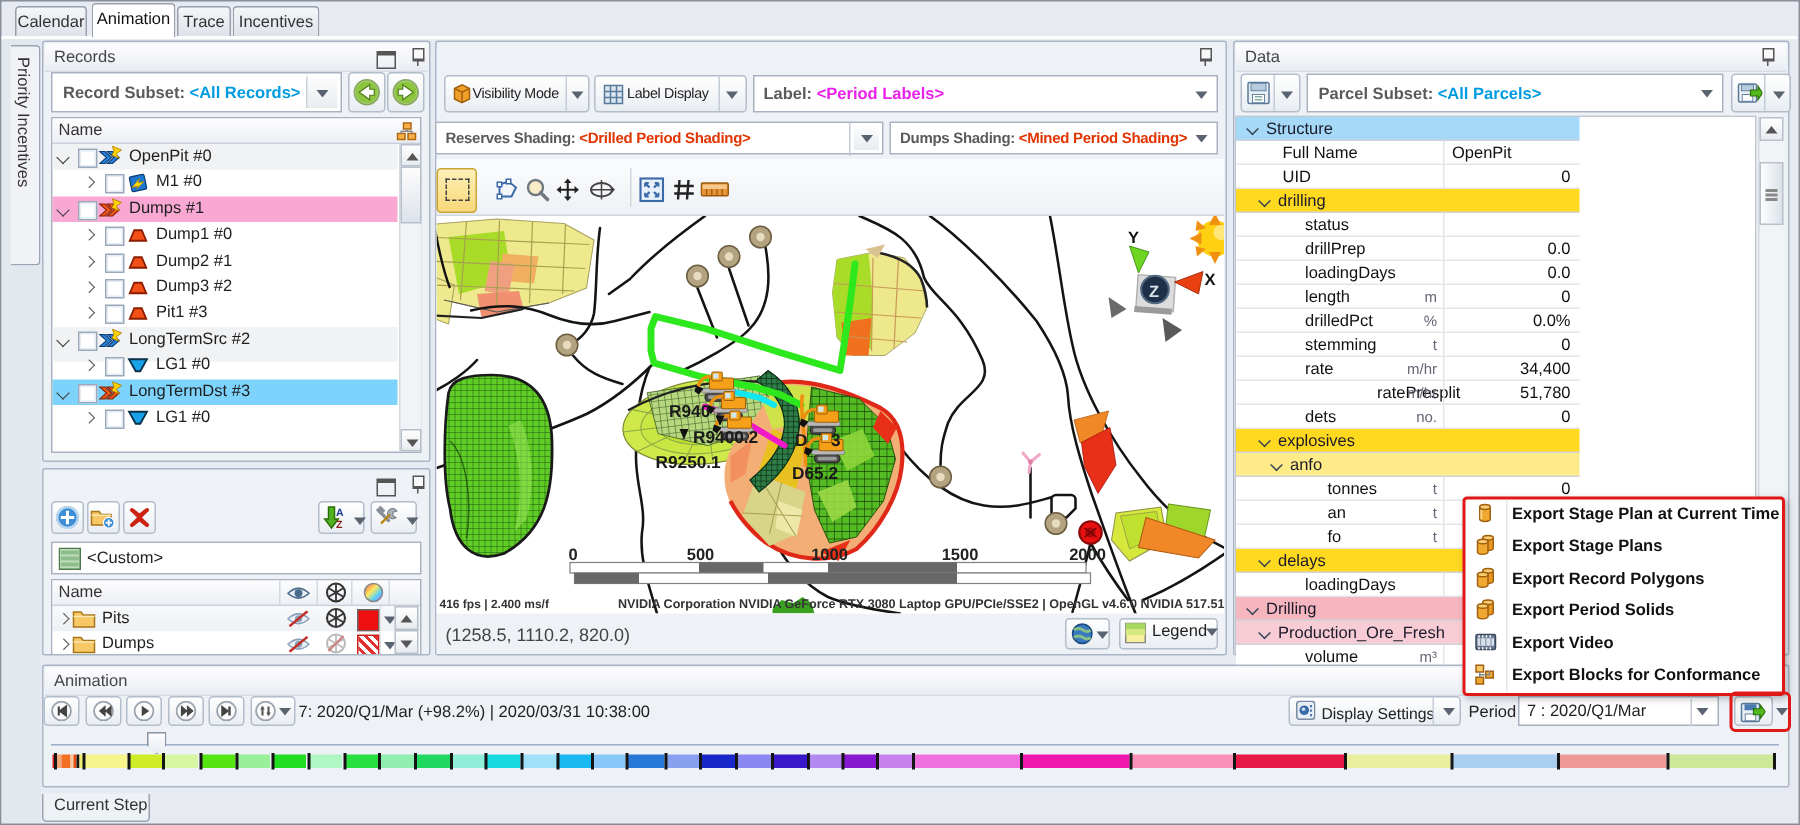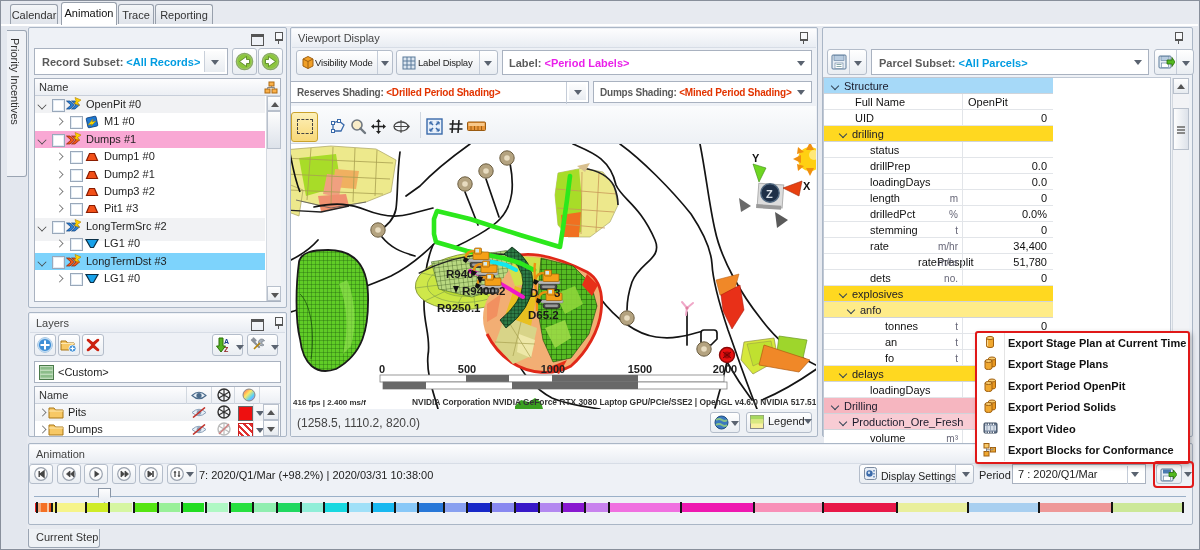--- a/index.html
+++ b/index.html
@@ -32,28 +32,29 @@
 .cyan{color:#009ce1;font-weight:bold;}
 .red{color:#e23400;font-weight:bold;}
 .mag{color:#ea1fea;font-weight:bold;}
 </style></head>
 <body>
 <div id="frame" class="abs"></div>
 
 <div class="tab" style="left:10px;width:48px;">Calendar</div>
 <div class="tab active" style="left:61px;width:56px;">Animation</div>
 <div class="tab" style="left:118px;width:36px;">Trace</div>
-<div class="tab" style="left:155px;width:58px;">Reporting</div>
+<div class="tab" style="left:155px;width:58px;">Incentives</div>
 <div class="abs" style="left:1px;top:24px;width:1197px;height:2px;background:#fff;z-index:4;"></div>
 
 <div class="abs" style="left:1px;top:25px;width:26px;height:523px;background:#e3e7ee;"></div>
 <div class="abs" style="left:7px;top:30px;width:19px;height:145px;background:#f0f2f6;border:1px solid #9aa4b2;border-left:none;border-radius:0 3px 3px 0;"></div>
 <div class="abs" style="left:21px;top:38px;width:130px;height:14px;color:#333;transform:rotate(90deg);transform-origin:0 0;font-size:11px;white-space:nowrap;">Priority Incentives</div>
 
 <div class="panel" style="left:28px;top:27px;width:259px;height:281px;">
+ <div class="ptitle">Records</div>
  <div class="maxi" style="left:222px;"></div>
  <div class="pin" style="left:244px;"></div>
 </div>
 
 <div class="combo" style="left:34px;top:48px;width:194px;height:27px;">
  <span class="abs bold" style="left:7px;top:7px;color:#5a5a5a;font-size:11px;">Record Subset: <span class="cyan">&lt;All Records&gt;</span></span>
  <div class="cArr" style="width:20px;">
       <div class="dar"></div>
     </div>
 </div>
@@ -182,21 +183,20 @@
  <div style="position:absolute;top:0;left:0;width:14px;height:15px;background:linear-gradient(#fefefe,#e7ebf0);border:1px solid #b8c0cc;box-sizing:border-box;">
       <span style="position:absolute;left:3px;top:5px;width:0;height:0;border-left:4px solid transparent;border-right:4px solid transparent;border-bottom:5px solid #555;"></span>
     </div>
  <div style="position:absolute;top:15px;left:0;width:14px;height:38px;background:linear-gradient(#fdfdfd,#dde2ea);border:1px solid #b8c0cc;box-sizing:border-box;"></div>
  <div style="position:absolute;bottom:0;left:0;width:14px;height:15px;background:linear-gradient(#fefefe,#e7ebf0);border:1px solid #b8c0cc;box-sizing:border-box;">
       <span style="position:absolute;left:3px;top:6px;width:0;height:0;border-left:4px solid transparent;border-right:4px solid transparent;border-top:5px solid #555;"></span>
     </div>
 </div>
 
 <div class="panel" style="left:28px;top:312px;width:259px;height:125px;">
- <div class="ptitle">Layers</div>
  <div class="maxi" style="left:222px;"></div>
  <div class="pin" style="left:244px;"></div>
 </div>
 
 <div class="btn" style="left:34px;top:334px;width:22px;height:22px;"></div>
 <svg class="abs" style="left:37px;top:337px;" width="16" height="16" viewBox="0 0 16 16">
     <circle cx="8" cy="8" r="7" fill="#3f8fd6" stroke="#1a5a9a" stroke-width="1"></circle>
     <circle cx="8" cy="8" r="6.9" fill="none" stroke="#bcd8f0" stroke-width="1.6"></circle>
     <rect x="7" y="3.5" width="2" height="9" fill="#fff"></rect>
     <rect x="3.5" y="7" width="9" height="2" fill="#fff"></rect>
@@ -314,21 +314,20 @@
 <div class="abs" style="left:263px;top:404px;width:16px;height:32px;background:#f2f3f6;">
  <div style="position:absolute;top:0;left:0;width:16px;height:16px;background:linear-gradient(#fefefe,#e7ebf0);border:1px solid #b8c0cc;box-sizing:border-box;">
       <span style="position:absolute;left:3px;top:5px;width:0;height:0;border-left:4px solid transparent;border-right:4px solid transparent;border-bottom:5px solid #555;"></span>
     </div>
  <div style="position:absolute;top:16px;left:0;width:16px;height:16px;background:linear-gradient(#fefefe,#e7ebf0);border:1px solid #b8c0cc;box-sizing:border-box;">
       <span style="position:absolute;left:3px;top:6px;width:0;height:0;border-left:4px solid transparent;border-right:4px solid transparent;border-top:5px solid #555;"></span>
     </div>
 </div>
 
 <div class="panel" style="left:290px;top:27px;width:528px;height:410px;">
- <div class="ptitle">Viewport Display</div>
  <div class="pin" style="right:8px;"></div>
 </div>
 
 <div class="btn" style="left:296px;top:50px;width:97px;height:25px;"></div>
 <svg class="abs" style="left:301px;top:55px;" width="14" height="15" viewBox="0 0 14 15">
     <path d="M2 4 L7 1.5 L12 4 L12 11 L7 13.5 L2 11 Z" fill="#f0a028" stroke="#a06010"></path>
     <path d="M2 4 L7 6.5 L12 4 M7 6.5 L7 13.5" stroke="#a06010" fill="none"></path>
   </svg>
 <span class="abs" style="left:315px;top:57px;color:#222;font-size:9.5px;letter-spacing:-0.2px;white-space:nowrap;">Visibility Mode</span>
 <span class="abs" style="left:377px;top:51px;width:1px;height:23px;background:#c4ccd8;"></span>
@@ -663,20 +662,21 @@
  <svg class="abs" style="left:459px;top:5px;" width="14" height="14" viewBox="0 0 14 14">
       <rect x="0.5" y="0.5" width="13" height="13" fill="#f8f0a0" stroke="#888"></rect>
       <rect x="0.5" y="0.5" width="13" height="4" fill="#a8d860"></rect>
       <rect x="0.5" y="4.5" width="13" height="4" fill="#d8e880"></rect>
     </svg>
  <span class="abs" style="left:477px;top:5px;color:#222;font-size:11px;">Legend</span>
  <div class="dar" style="left:513px;top:9px;margin:0;"></div>
 </div>
 
 <div class="panel" style="left:822px;top:27px;width:371px;height:410px;">
+ <div class="ptitle">Data</div>
  <div class="pin" style="right:8px;"></div>
 </div>
 
 <div class="btn" style="left:827px;top:49px;width:40px;height:26px;"></div>
 <span class="abs" style="left:849px;top:50px;width:1px;height:24px;background:#c4ccd8;"></span>
 <svg class="abs" style="left:831px;top:54px;" width="16" height="16" viewBox="0 0 16 16">
     <rect x="1" y="1" width="14" height="14" rx="1" fill="#e8eef4" stroke="#5a7a9a"></rect>
     <rect x="3" y="1.5" width="10" height="5" fill="#b8cce0" stroke="#5a7a9a" stroke-width="0.6"></rect>
     <rect x="4" y="9" width="8" height="5.5" fill="#fff" stroke="#5a7a9a" stroke-width="0.6"></rect>
     <path d="M5.5 10.5 H10.5 M5.5 12.5 H10.5" stroke="#8aa"></path>
@@ -1008,21 +1008,21 @@
         <path d="M2 5 h7 v7 a3.5 1.5 0 0 1 -7 0 z" fill="#f0a830" stroke="#a06010"></path>
         <ellipse cx="5.5" cy="5" rx="3.5" ry="1.5" fill="#f8cc70" stroke="#a06010"></ellipse>
       </svg></span>
     <span style="position:absolute;left:31px;top:25px;white-space:nowrap;">Export Stage Plans</span>
 <span style="position:absolute;left:6px;top:45px;"><svg width="15" height="15" viewBox="0 0 15 15">
         <path d="M5.5 2.5 h7 v7 a3.5 1.5 0 0 1 -7 0 z" fill="#e89820" stroke="#a06010"></path>
         <ellipse cx="9" cy="2.5" rx="3.5" ry="1.5" fill="#f8cc70" stroke="#a06010"></ellipse>
         <path d="M2 5 h7 v7 a3.5 1.5 0 0 1 -7 0 z" fill="#f0a830" stroke="#a06010"></path>
         <ellipse cx="5.5" cy="5" rx="3.5" ry="1.5" fill="#f8cc70" stroke="#a06010"></ellipse>
       </svg></span>
-    <span style="position:absolute;left:31px;top:47px;white-space:nowrap;">Export Period OpenPit</span>
+    <span style="position:absolute;left:31px;top:47px;white-space:nowrap;">Export Record Polygons</span>
 <span style="position:absolute;left:6px;top:66px;"><svg width="15" height="15" viewBox="0 0 15 15">
         <path d="M5.5 2.5 h7 v7 a3.5 1.5 0 0 1 -7 0 z" fill="#e89820" stroke="#a06010"></path>
         <ellipse cx="9" cy="2.5" rx="3.5" ry="1.5" fill="#f8cc70" stroke="#a06010"></ellipse>
         <path d="M2 5 h7 v7 a3.5 1.5 0 0 1 -7 0 z" fill="#f0a830" stroke="#a06010"></path>
         <ellipse cx="5.5" cy="5" rx="3.5" ry="1.5" fill="#f8cc70" stroke="#a06010"></ellipse>
       </svg></span>
     <span style="position:absolute;left:31px;top:68px;white-space:nowrap;">Export Period Solids</span>
 <span style="position:absolute;left:6px;top:88px;"><svg width="15" height="14" viewBox="0 0 15 14">
         <rect x="1" y="2" width="13" height="10" rx="1" fill="#6a7a92" stroke="#3a4a5e"></rect>
         <rect x="2" y="4.5" width="11" height="5" fill="#d8e0ea"></rect>

